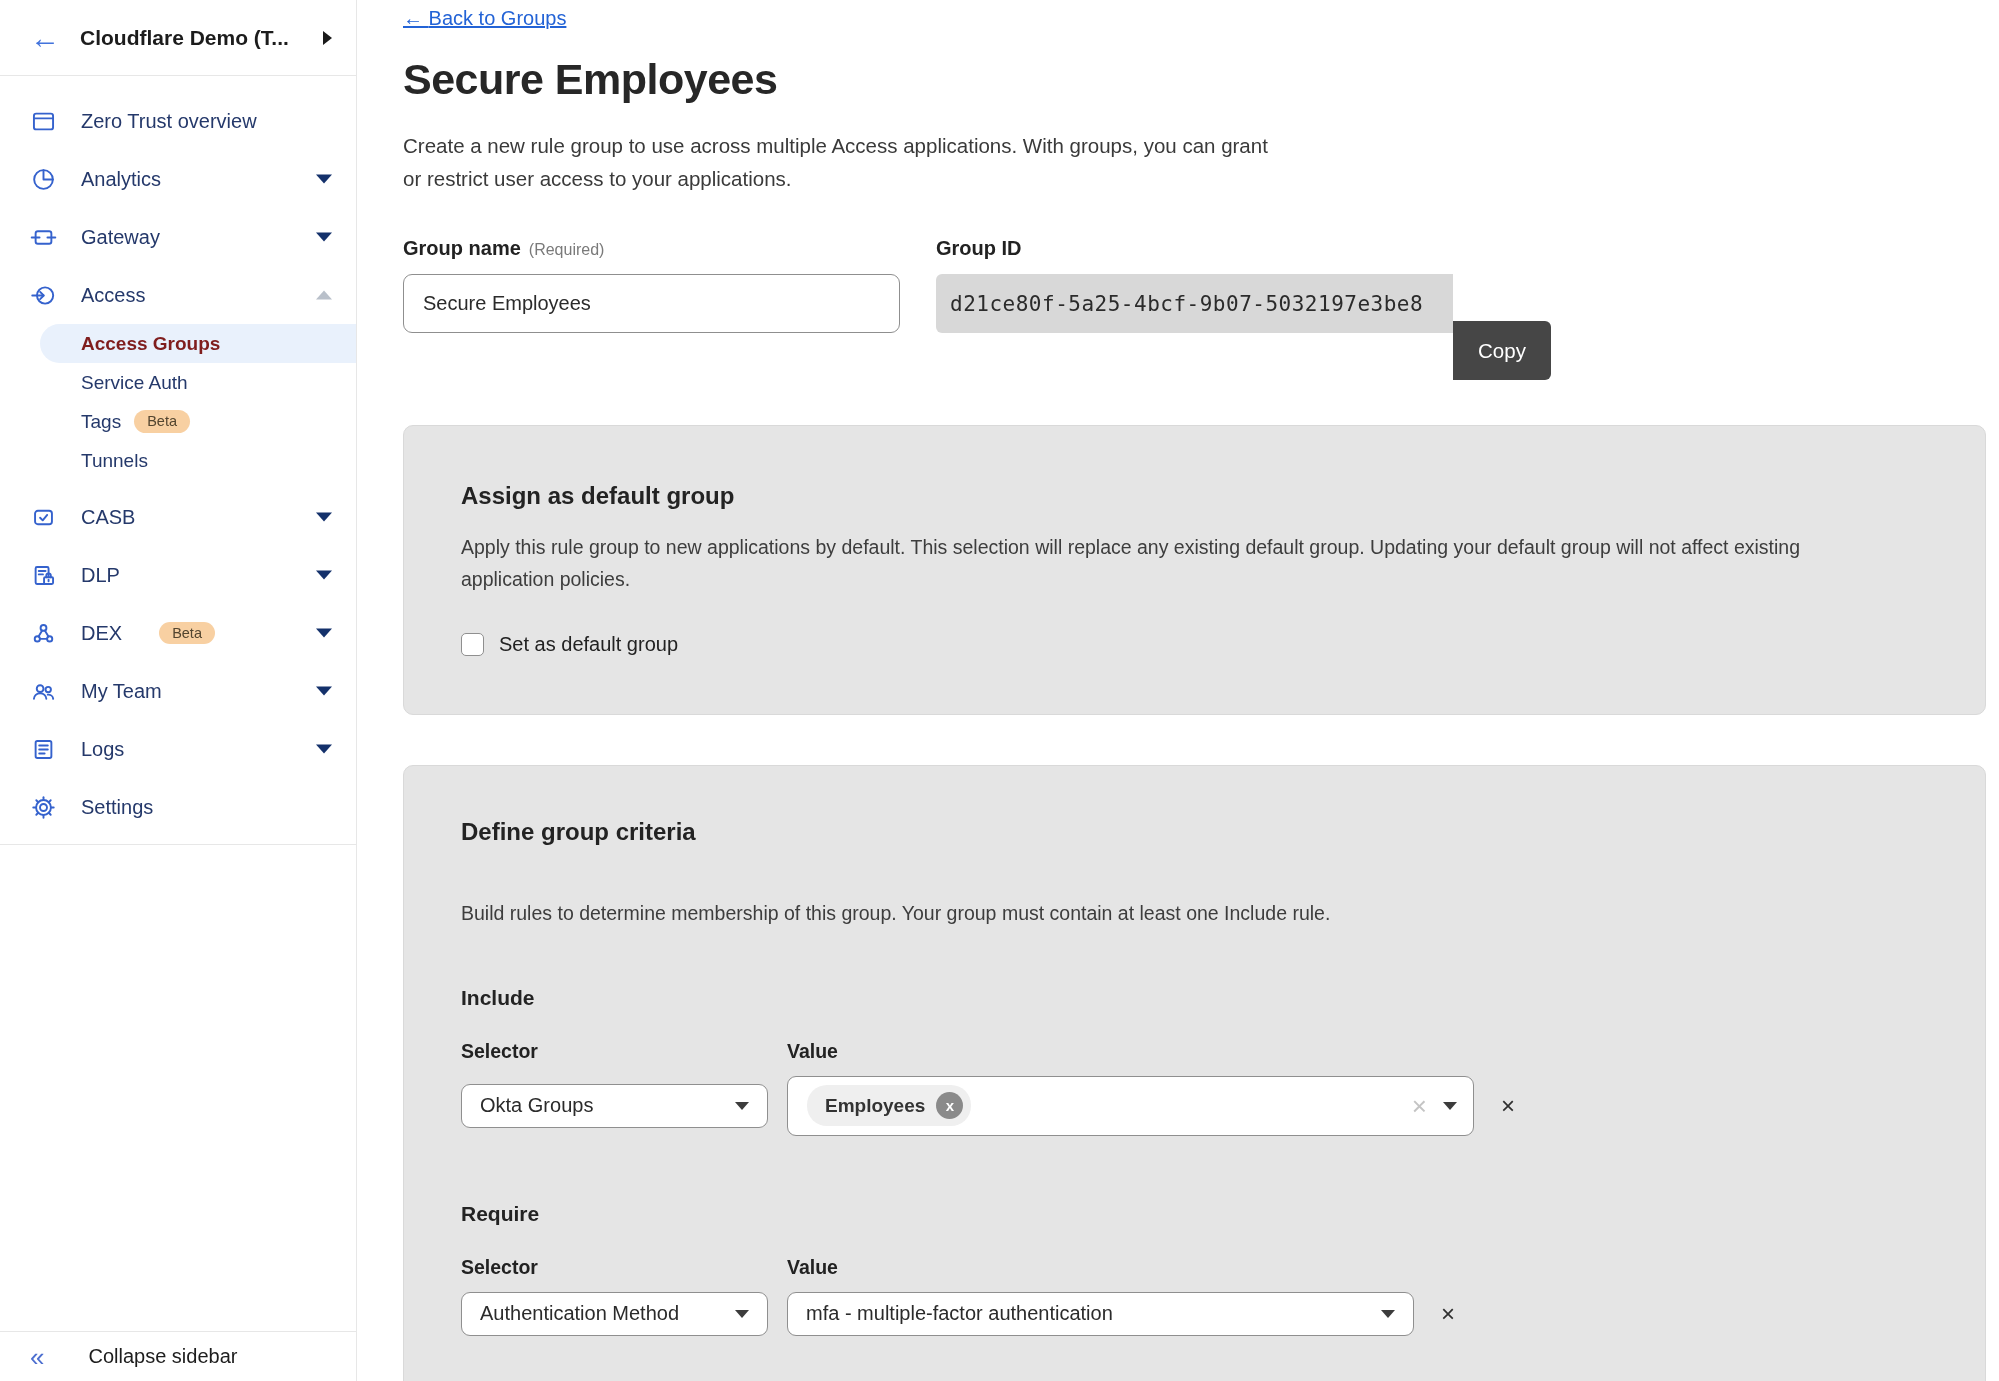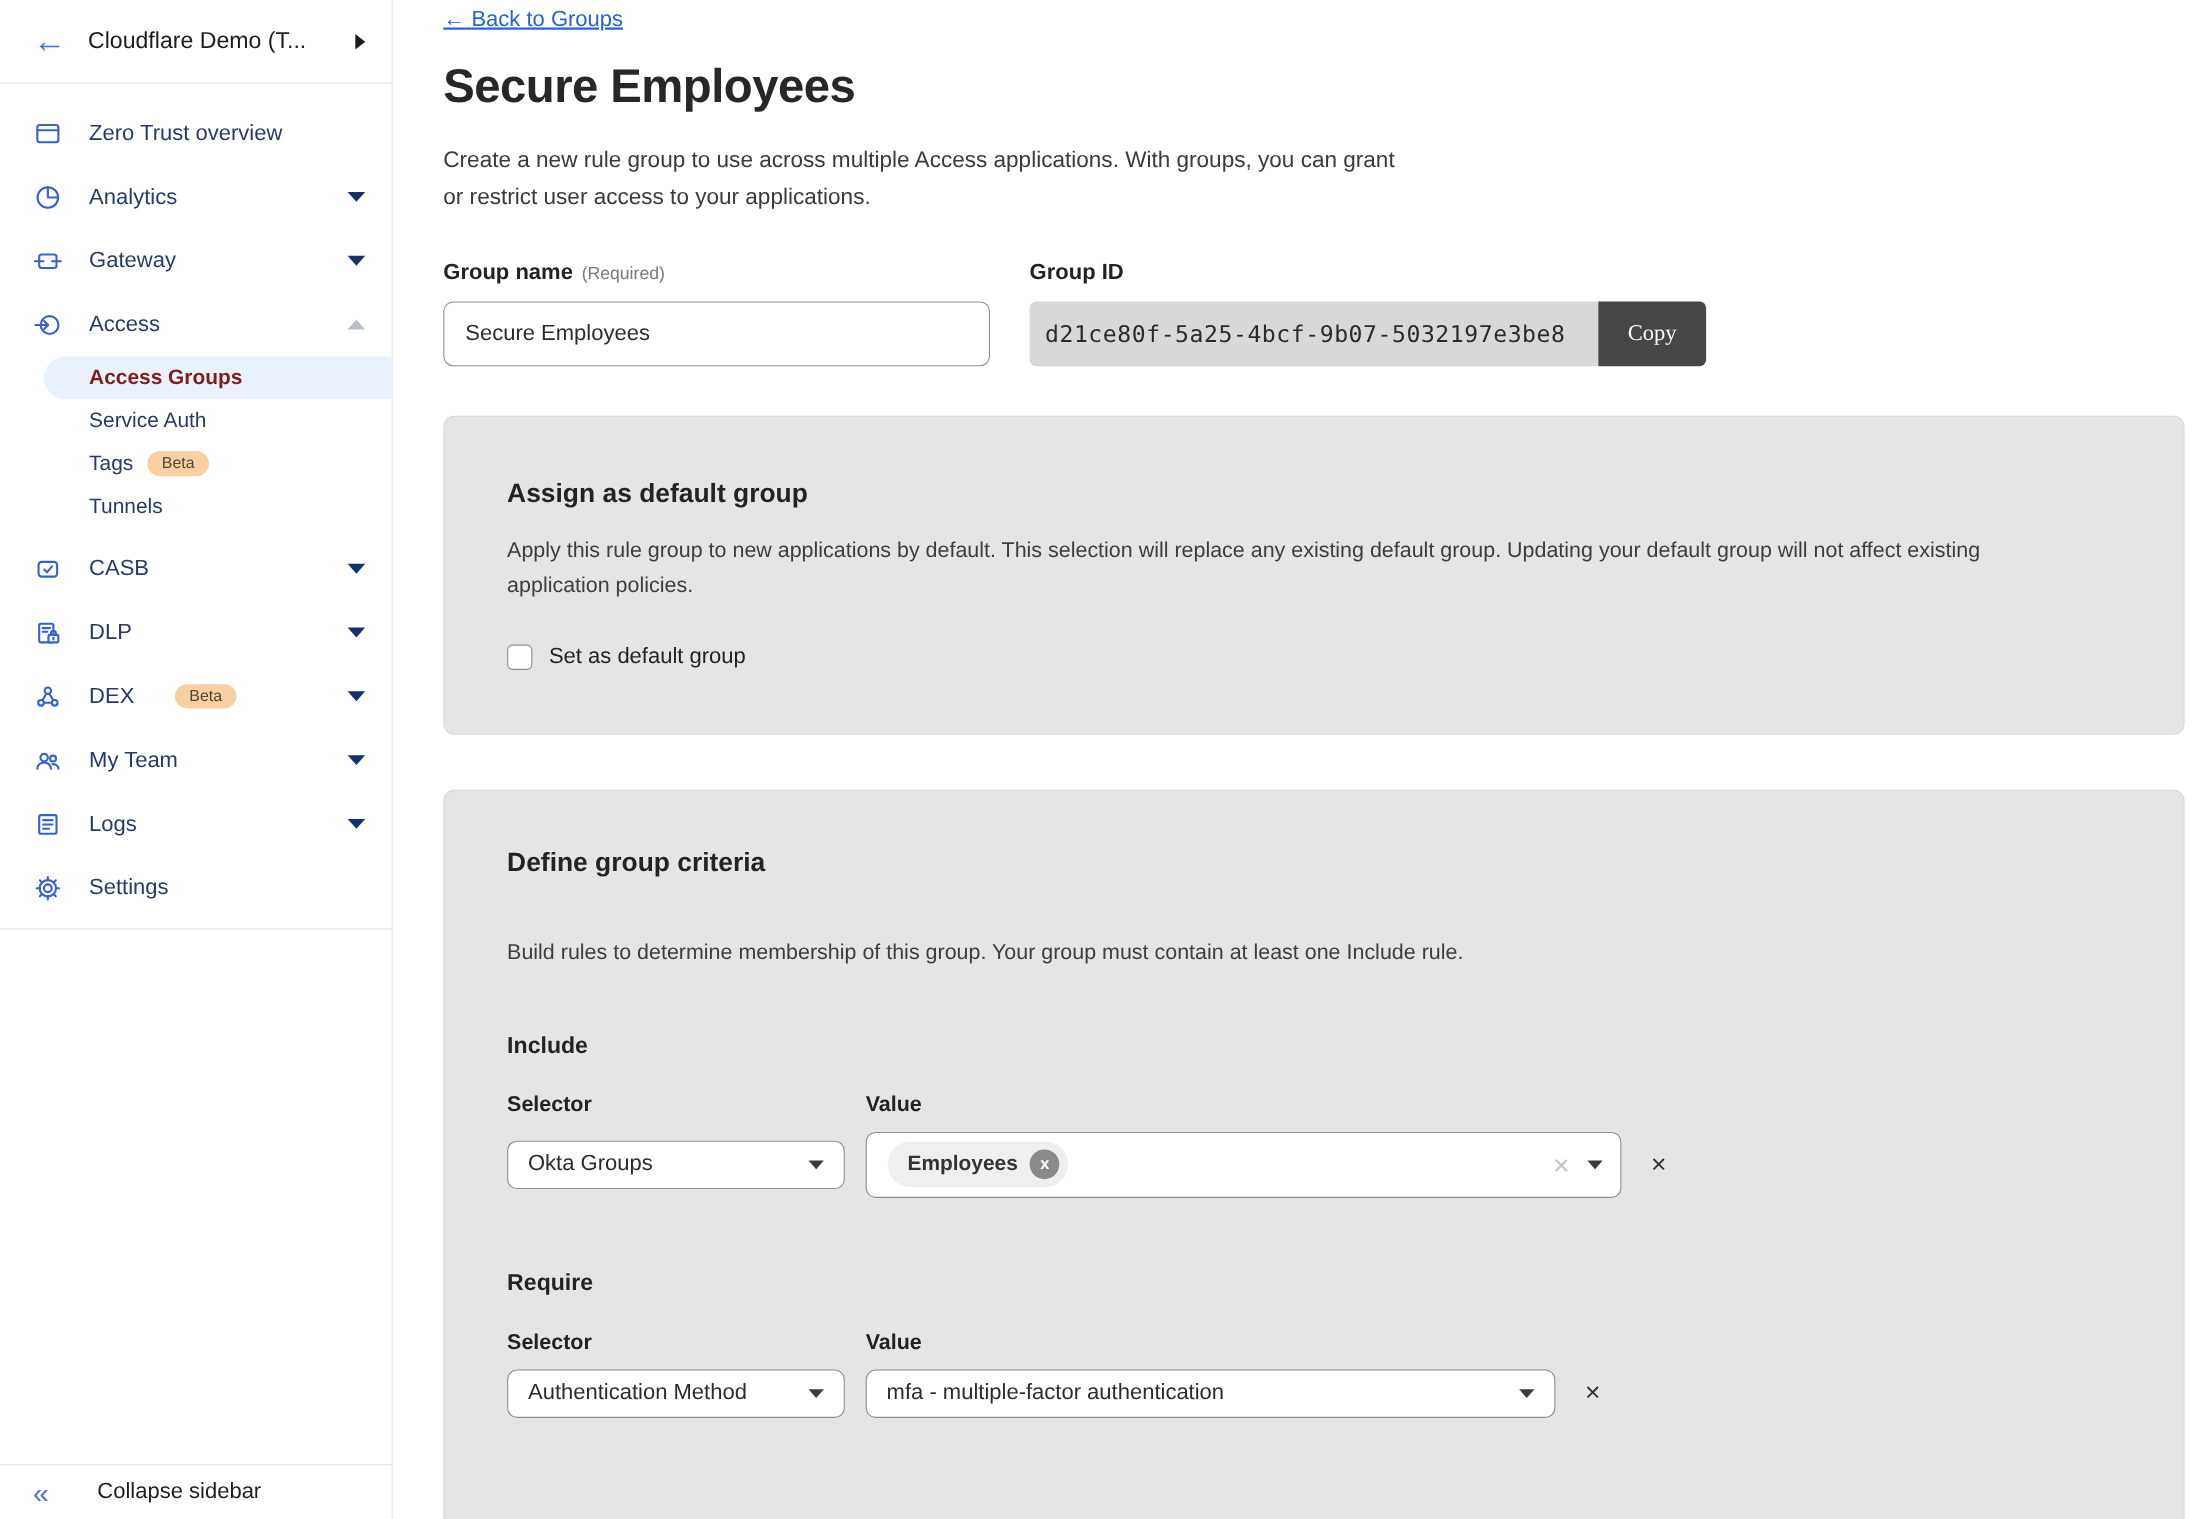--- a/index.html
+++ b/index.html
@@ -15,21 +15,21 @@
   
   .sidebar {
     position: absolute; left: 0; top: 0; width: 357px; height: 1381px;
     background: #fff; border-right: 1px solid #e7e7e7;
   }
   .sb-header {
     height: 76px; display: flex; align-items: center;
     padding: 0 24px 0 30px; gap: 20px; border-bottom: 1px solid #e7e7e7;
   }
   .back-arrow { color: #4273dc; font-size: 30px; line-height: 1; cursor: pointer; }
-  .sb-title { font-weight: normal; font-size: 21px; color: #1c1c1c; white-space: nowrap; flex: 1; }
+  .sb-title { font-weight: bold; font-size: 21px; color: #1c1c1c; white-space: nowrap; flex: 1; }
   .tri { width: 0; height: 0; display: inline-block; }
   .tri.right { border-top: 7px solid transparent; border-bottom: 7px solid transparent; border-left: 9px solid #1a1a1a; cursor: pointer; }
   .tri.down-navy { border-left: 8px solid transparent; border-right: 8px solid transparent; border-top: 9px solid #14316b; }
   .tri.up-gray { border-left: 8px solid transparent; border-right: 8px solid transparent; border-bottom: 9px solid #b9c0ca; }
   .tri.down-dark { border-left: 7px solid transparent; border-right: 7px solid transparent; border-top: 8px solid #3c3c3c; }
 
   .sb-nav { padding-top: 16px; }
   .ni {
     height: 58px; display: flex; align-items: center;
     padding-left: 30px; gap: 24px; position: relative; cursor: pointer;
@@ -79,21 +79,22 @@
   .gid-row { margin-top: 14px; display: flex; }
   .gid-box {
     width: 517px; height: 59px; background: #d8d8d8; border-radius: 6px 0 0 6px;
     display: flex; align-items: center; padding: 0 14px;
     font-family: "DejaVu Sans Mono", "Liberation Mono", monospace;
     font-size: 21px; color: #2b2b2b; letter-spacing: 0.5px; white-space: nowrap;
   }
   .copy-btn {
     width: 98px; height: 59px; background: #464646; color: #fff; border: none;
     border-radius: 0 6px 6px 0; font-size: 20.5px; cursor: pointer;
-    font-family: Liberation Serif, serif;
+    font-family: Liberation Sans, sans-serif;
+    margin-top: 47px;
   }
 
   .card { width: 1583px; border: 1px solid #d9d9d9; border-radius: 10px; background: #e5e5e5; }
   .card1 { margin-top: 45px; height: 290px; padding: 56px 57px 0; }
   .card-title { font-size: 24px; font-weight: bold; color: #232323; }
   .card-desc { margin-top: 22px; font-size: 19.5px; color: #3d3d3d; line-height: 1.6; }
   .checkbox-row { margin-top: 38px; display: flex; align-items: center; gap: 15px; cursor: pointer; }
   .checkbox {
     width: 23px; height: 23px; border: 1.5px solid #8f8f8f; border-radius: 5px; background: #fff;
   }

